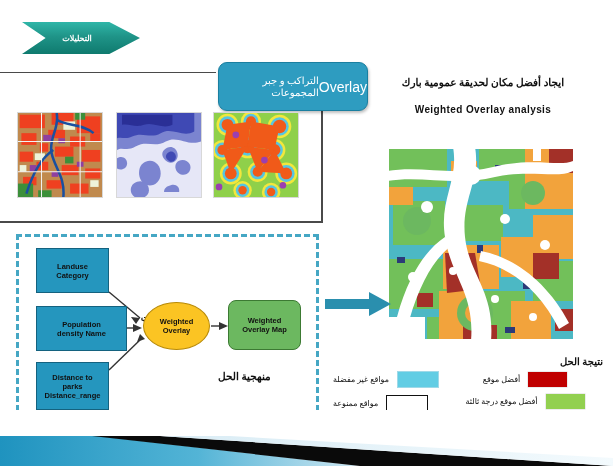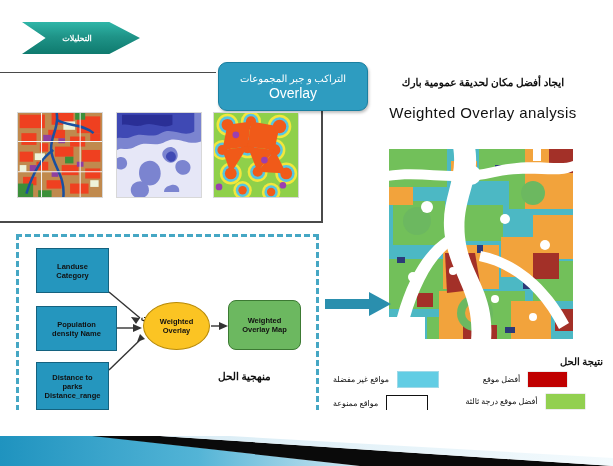--- a/index.html
+++ b/index.html
@@ -47,21 +47,21 @@
     position:absolute;left:-2px;top:72px;width:325px;height:151px;
     border-right:2px solid #4a4a4a;border-bottom:2px solid #4a4a4a;
     box-sizing:border-box;
   }
 
   
   .callout{
     position:absolute;left:218px;top:62px;width:148px;height:47px;
     background:#2e9cc0;border:1px solid #1a7fa0;border-radius:9px;
     box-shadow:1px 2px 3px rgba(0,0,0,.25);
-    display:flex;flex-direction:column;align-items:center;justify-content:center;
+    display:flex;flex-direction:row;align-items:center;justify-content:center;
     color:#fff;
   }
   .callout .ar{direction:rtl;font-size:10px;line-height:12px;font-family:"Liberation Serif", serif;}
   .callout .en{font-size:14px;line-height:16px;}
 
   
   .thumbs{position:absolute;left:0;top:108px;width:320px;height:92px;}
   .thumb{position:absolute;top:4px;width:84px;height:84px;border:1px solid #d8d8d8;overflow:hidden;}
   .thumb svg{display:block;width:100%;height:100%;}
   .t1{left:17px;}
@@ -74,21 +74,21 @@
   }
 
   
   .right-sub{
     position:absolute;right:10px;top:76px;width:240px;text-align:center;
     direction:rtl;font-size:10.5px;font-weight:bold;color:#111;
     font-family:"Liberation Serif", serif;
   }
   .right-title{
     position:absolute;right:10px;top:104px;width:240px;text-align:center;
-    font-size:15px;font-weight:normal;color:#111;letter-spacing:.4px;
+    font-size:10px;font-weight:bold;color:#111;letter-spacing:.4px;
   }
 
   
   .resultmap{
     position:absolute;left:383px;top:141px;width:196px;height:204px;overflow:hidden;
   }
   .resultmap svg{display:block;width:100%;height:100%;}
 
   
   .teal-arrow{position:absolute;left:325px;top:292px;width:66px;height:24px;}
@@ -103,21 +103,21 @@
   .node{
     position:absolute;box-sizing:border-box;
     display:flex;align-items:center;justify-content:center;text-align:center;
     font-size:7.5px;font-weight:bold;color:#111;line-height:9px;
   }
   .node-blue{background:#2596be;border:1px solid #14627f;}
   .node-yellow{background:#fbc423;border:1px solid #b88a07;border-radius:50%;}
   .node-green{background:#6cb860;border:1px solid #3c7a33;border-radius:8px;}
 
   .n1{left:20px;top:14px;width:73px;height:45px;}
-  .n2{left:20px;top:72px;width:81px;height:45px;}
+  .n2{left:20px;top:72px;width:91px;height:45px;}
   .n3{left:20px;top:128px;width:73px;height:48px;}
   .ne{left:127px;top:68px;width:67px;height:48px;}
   .nm{left:212px;top:66px;width:73px;height:50px;}
 
   .method-label{
     position:absolute;left:218px;top:370px;
     direction:rtl;font-size:10.5px;font-weight:bold;color:#111;
     font-family:"Liberation Serif", serif;white-space:nowrap;
   }
 

